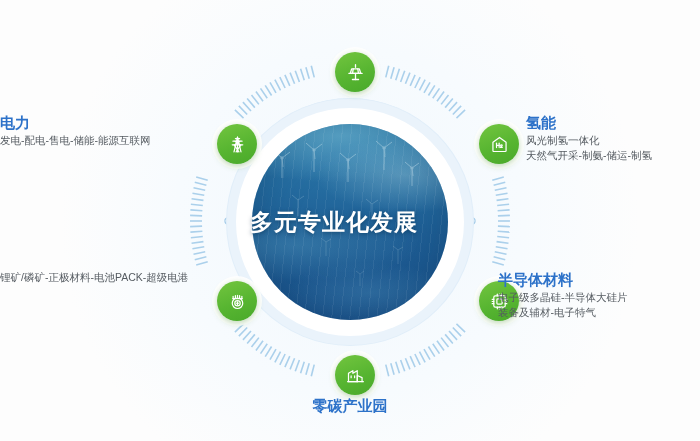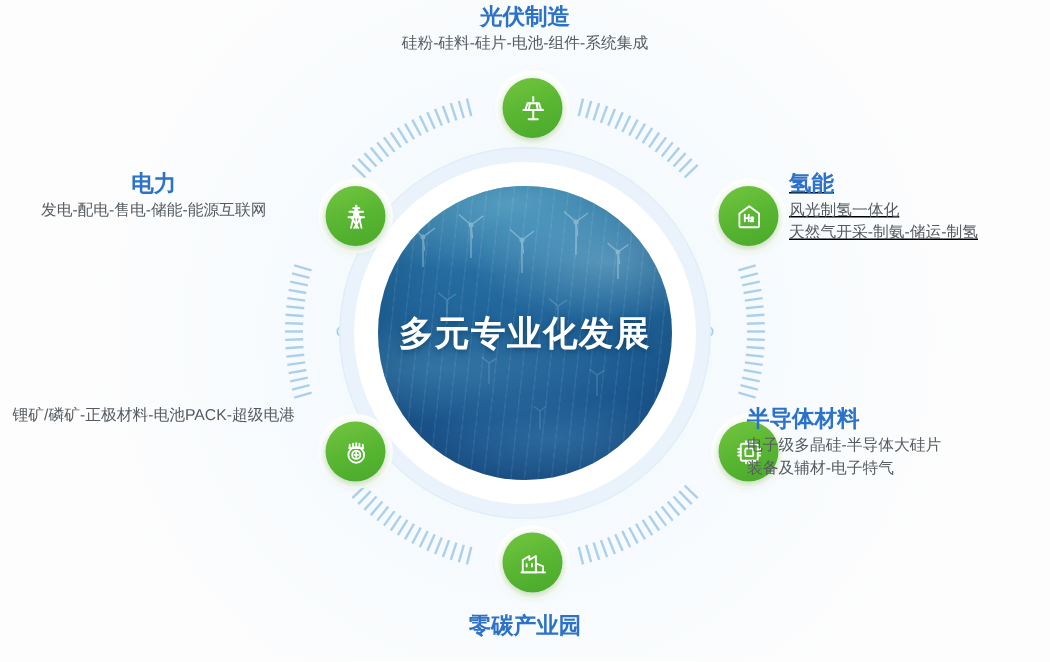--- a/index.html
+++ b/index.html
@@ -37,42 +37,42 @@
       radial-gradient(ellipse 90% 26% at 22% 62%, rgba(90,160,195,.35), rgba(90,160,195,0) 70%),
       radial-gradient(ellipse 60% 22% at 60% 86%, rgba(70,135,180,.40), rgba(70,135,180,0) 70%);
   }
   .sea-streaks{position:absolute;left:0;top:0;width:100%;height:100%;opacity:.35;
     background:repeating-linear-gradient(96deg,
       rgba(255,255,255,.18) 0px, rgba(255,255,255,.18) 1px,
       rgba(255,255,255,0) 1px, rgba(255,255,255,0) 9px);
   }
   .turbines{position:absolute;left:0;top:0;width:100%;height:100%;opacity:.5;}
   .center-title{
-    position:absolute;left:252px;top:124px;width:196px;height:196px;
+    position:absolute;left:236px;top:124px;width:196px;height:196px;
     display:flex;align-items:center;justify-content:center;
     color:#ffffff;font-size:23px;font-weight:bold;letter-spacing:1px;
     text-shadow:0 1px 4px rgba(0,40,70,.55);
     white-space:nowrap;
     font-family:Liberation Mono, monospace;
   }
 
   
   .node{position:absolute;width:40px;height:40px;border-radius:50%;
     background:linear-gradient(160deg,#73c53f 0%,#57b531 55%,#49a92a 100%);
     box-shadow:0 2px 6px rgba(70,140,40,.35), 0 0 0 5px rgba(255,255,255,.92);
     display:flex;align-items:center;justify-content:center;}
   .node svg{display:block;}
 
   
   .grp{position:absolute;}
   .grp .h{color:#2d72c9;font-weight:bold;font-size:15px;line-height:20px;white-space:nowrap;}
   .grp .s{color:#555b61;font-size:10.5px;line-height:15px;white-space:nowrap;}
   .ta-c{text-align:center;}
   .ta-l{text-align:left;}
-  .ta-r{text-align:center;}
+  .ta-r{text-align:left;}
 </style>
 </head>
 <body>
 
 <div id="stage">
 
   <svg class="ring-svg" viewBox="0 0 700 441">
     <defs>
       <clipPath id="gapclip">
         <rect x="0" y="0" width="700" height="441"></rect>
@@ -347,38 +347,34 @@
           <path d="M6 12.4h12"></path>
         <path d="M9.3 8.2L14.8 12.4"></path>
           <path d="M14.7 8.2L9.2 12.4"></path>
         <path d="M8.2 12.4L13.6 20.5"></path>
           <path d="M15.8 12.4L10.4 20.5"></path>
         <path d="M9.6 5.4h4.8"></path>
       </svg>
     </span>
   </div>
 
-  <div class="grp ta-c" style="left:200px;top:2px;width:300px;">
-    <div class="h">光伏制造</div>
-    <div class="s">硅粉-硅料-硅片-电池-组件-系统集成</div>
-  </div>
-
-  <div class="grp ta-l" style="left:526px;top:113px;text-decoration:underline;">
+
+  <div class="grp ta-l" style="left:526px;top:113px;">
     <div class="h">氢能</div>
     <div class="s">风光制氢一体化</div>
     <div class="s">天然气开采-制氨-储运-制氢</div>
   </div>
 
   <div class="grp ta-l" style="left:498px;top:270px;">
     <div class="h">半导体材料</div>
     <div class="s">电子级多晶硅-半导体大硅片</div>
     <div class="s">装备及辅材-电子特气</div>
   </div>
 
-  <div class="grp ta-c" style="left:170px;top:408px;width:360px;">
+  <div class="grp ta-c" style="left:170px;top:396px;width:360px;">
     <div class="h">零碳产业园</div>
   </div>
 
   <div class="grp ta-r" style="left:0px;top:270px;width:205px;">
     <div class="s">锂矿/磷矿-正极材料-电池PACK-超级电港</div>
   </div>
 
   <div class="grp ta-r" style="left:0px;top:113px;width:205px;">
     <div class="h">电力</div>
     <div class="s">发电-配电-售电-储能-能源互联网</div>

